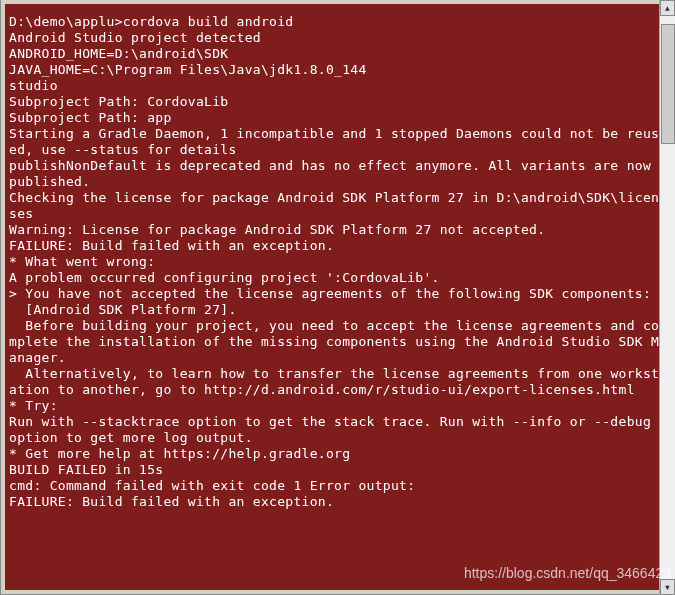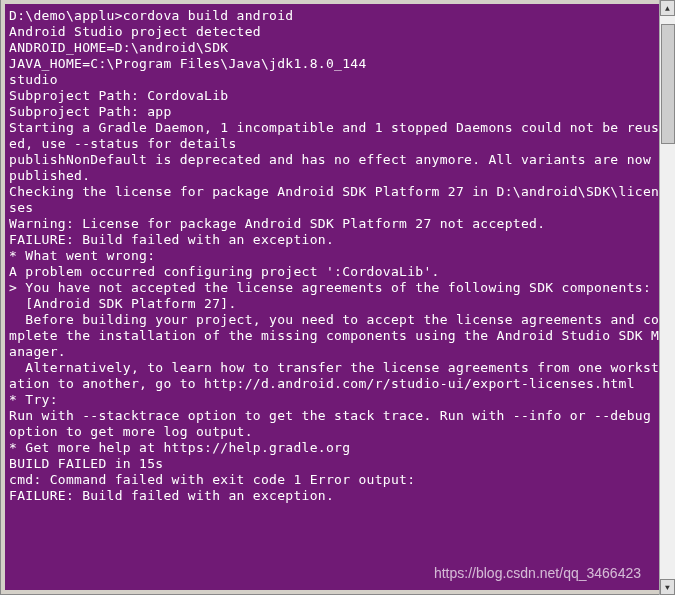--- a/index.html
+++ b/index.html
@@ -19,25 +19,25 @@
     .window-frame {
       background: #d4d0c8;
       border: 1px solid #888;
       border-top: none;
       width: 672px;
       height: 595px;
       position: relative;
       padding: 4px;
     }
     .terminal {
-      background: #701a75;
+      background: #7f1d1d;
       color: #fff;
       width: 100%;
       height: 100%;
-      padding: 4px 4px;
+      padding: 10px 4px;
       white-space: pre-wrap;
       word-break: break-all;
       font-family: "SimSun", "NSimSun", "Consolas", monospace;
       font-size: 13px;
       line-height: 16px;
       letter-spacing: 0.3px;
       overflow: hidden;
     }
     .terminal-line {
       display: block;
@@ -71,21 +71,21 @@
       left: 1px;
       width: 14px;
       height: 120px;
       background: #cdcdcd;
       border: 1px solid #888;
       cursor: pointer;
     }
     .watermark {
       position: absolute;
       bottom: 14px;
-      right: 34px;
+      right: 4px;
       color: rgba(255,255,255,0.7);
       font-family: Arial, sans-serif;
       font-size: 14px;
       pointer-events: none;
     }
   </style>
 </head>
 <body>
 
 <div class="window-frame">

